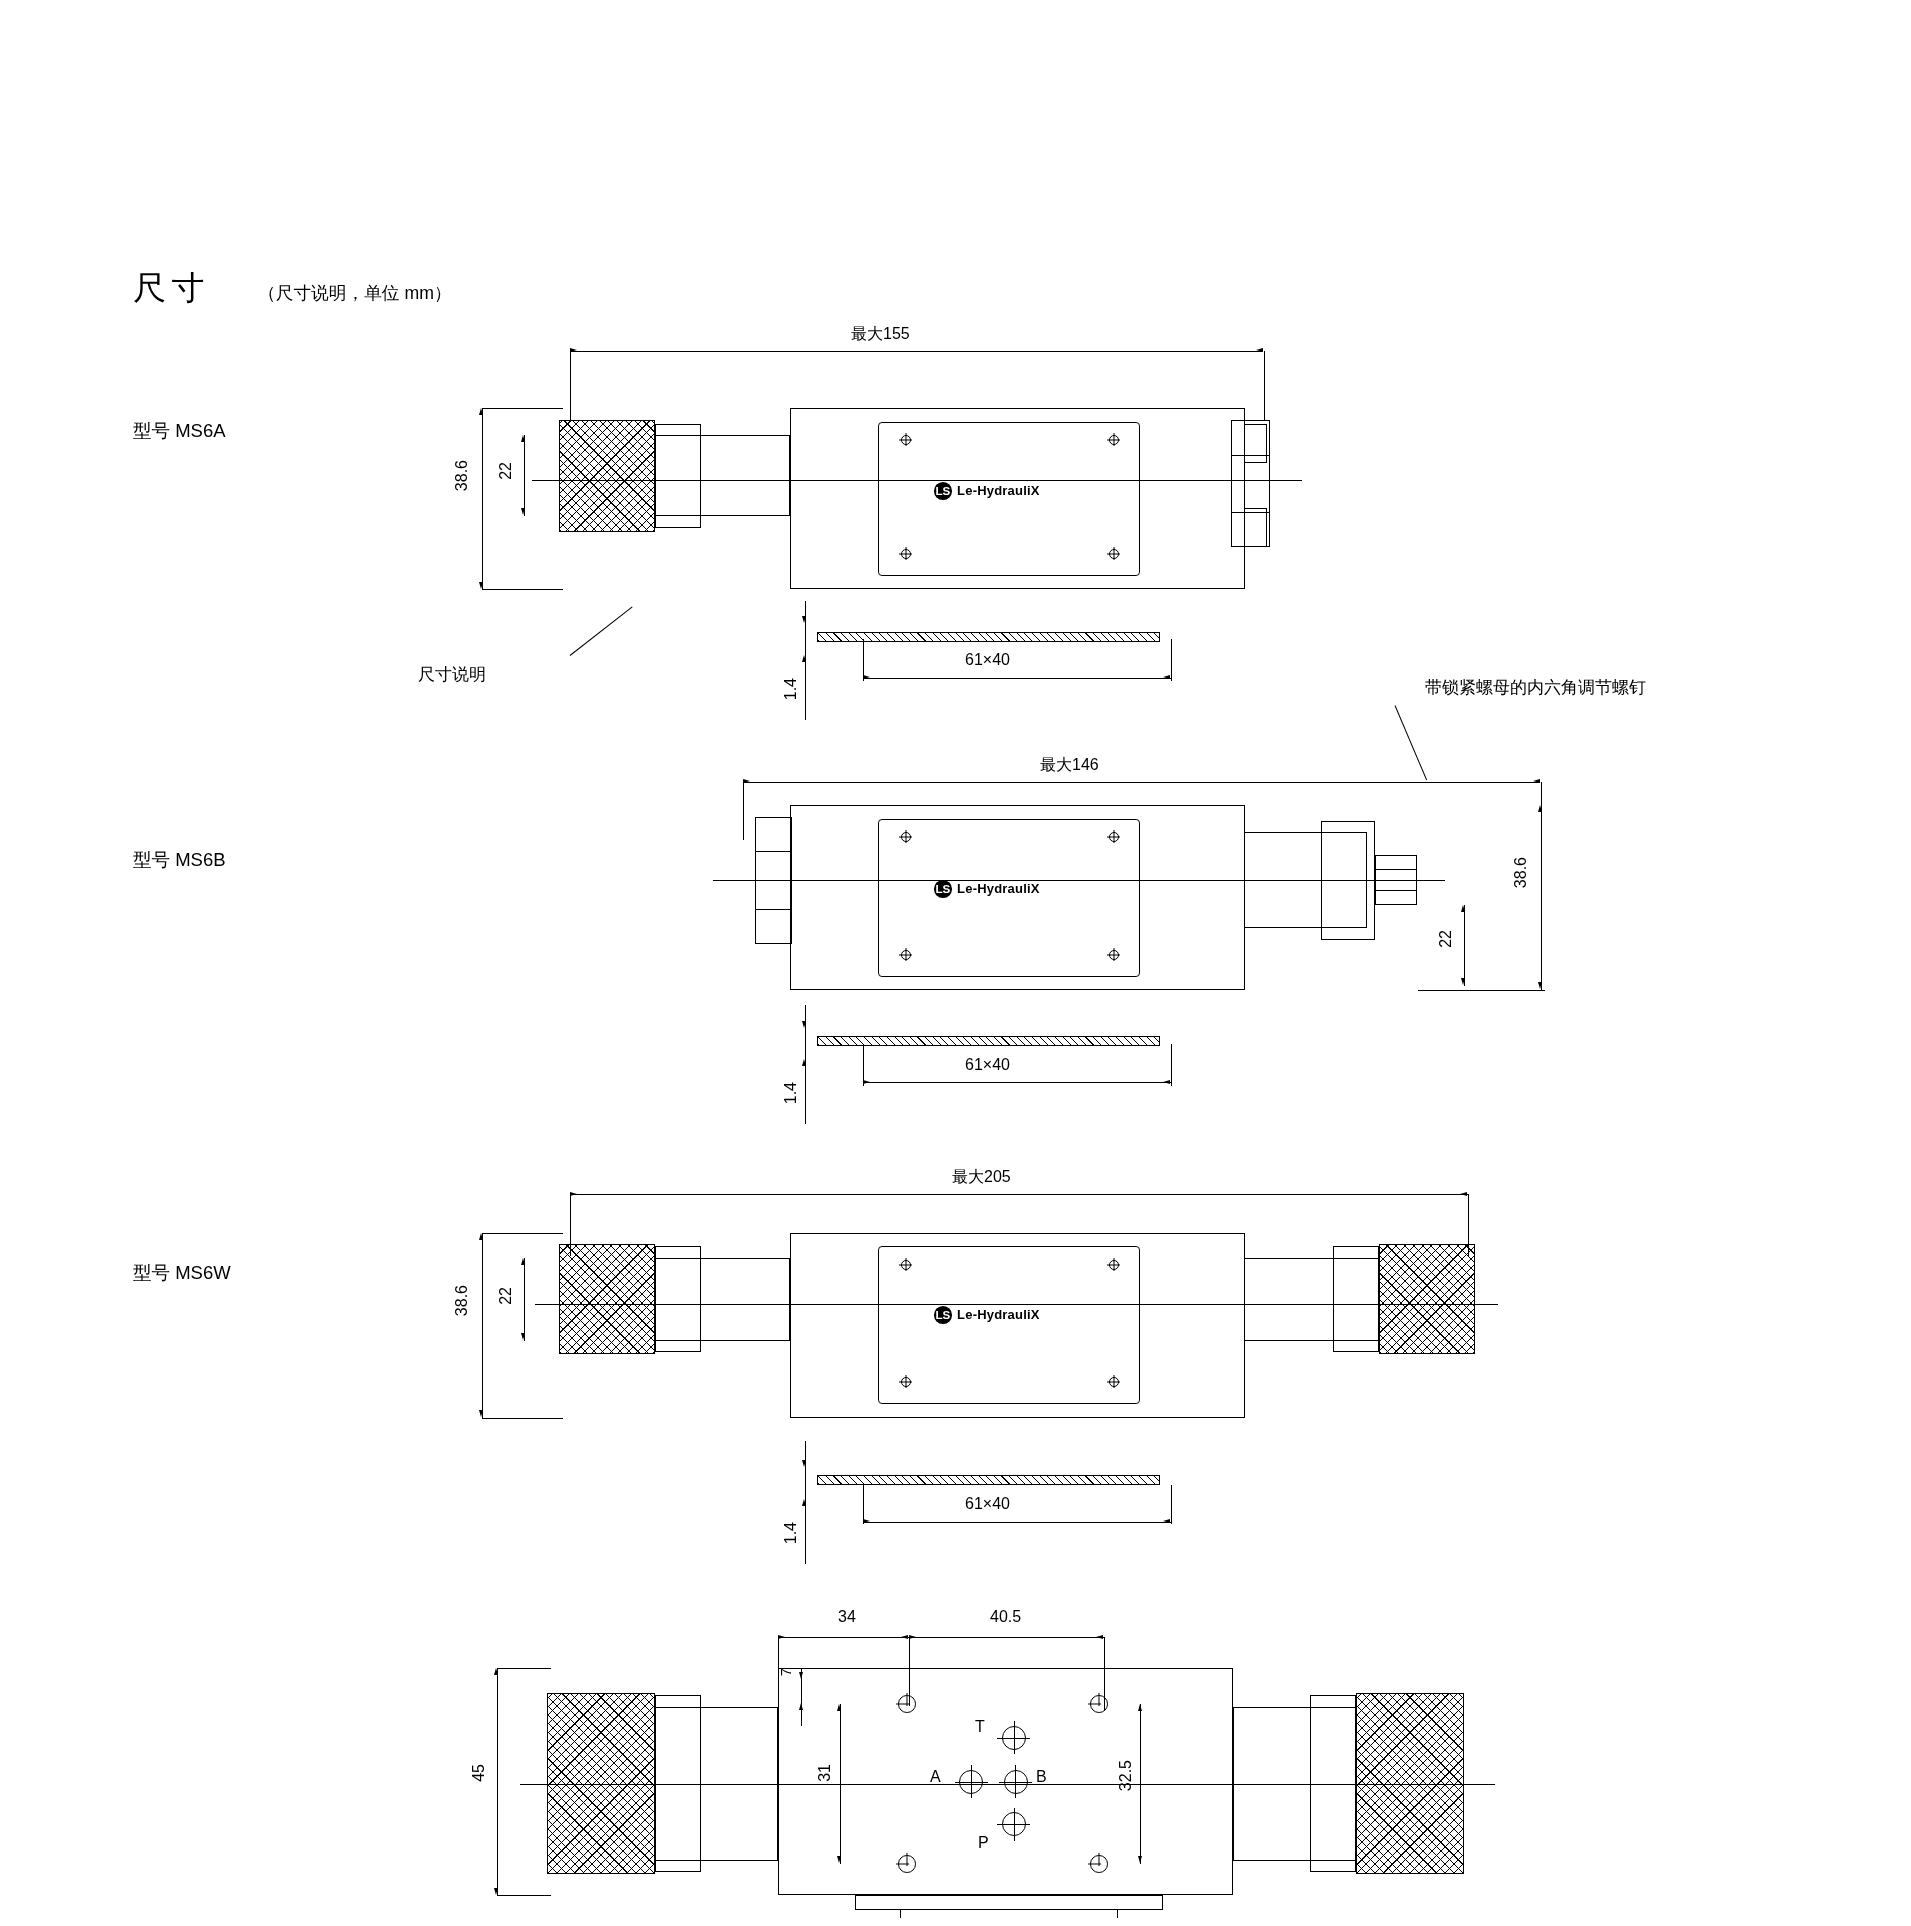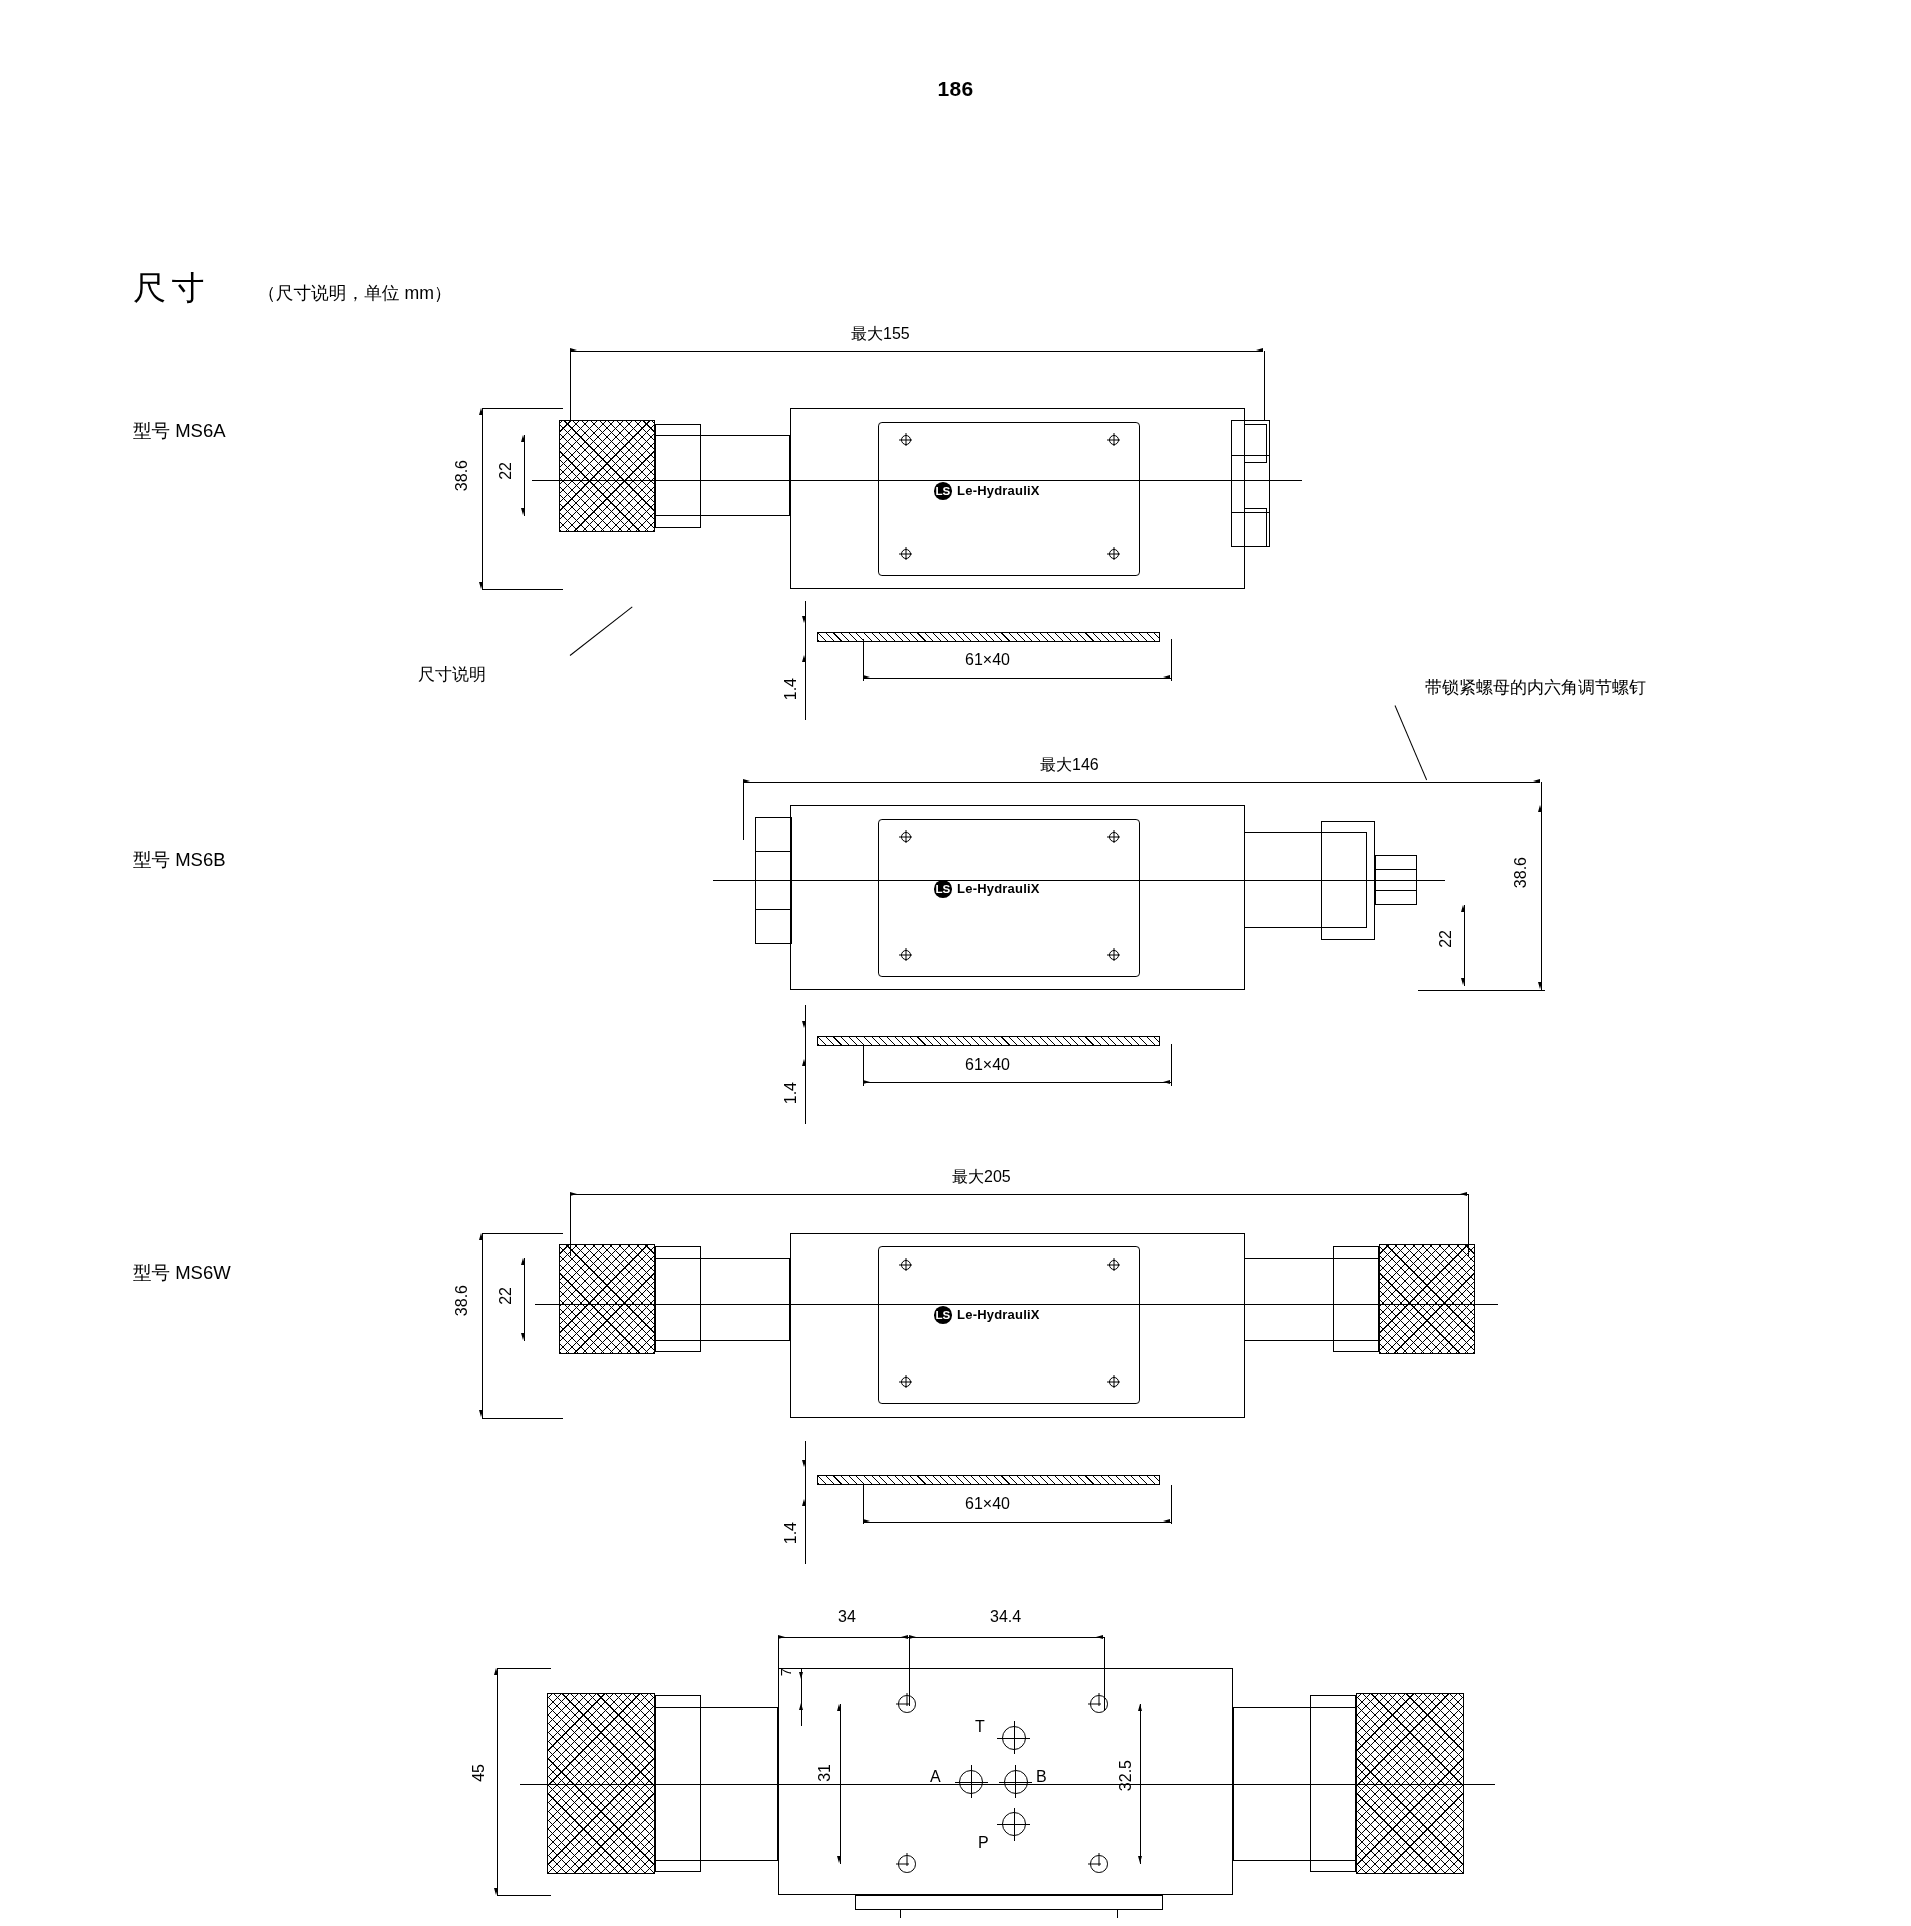--- a/index.html
+++ b/index.html
@@ -88,21 +88,20 @@
 
   .note-txt { position:absolute; font-size:17px; }
   .dim-txt  { position:absolute; font-size:16px; }
   .dim-txt-s{ position:absolute; font-size:14.6px; }
 </style>
 </head>
 <body>
 
 <div class="page">
 
-  <div id="page-number">186</div>
 
   <div id="sec-title">尺寸</div>
   <div id="sec-sub">（尺寸说明，单位 mm）</div>
 
   <div class="model-label" style="left:133px; top:418px;">型号 MS6A</div>
 
   <div class="dim-txt" style="left:851px; top:324px;">最大155</div>
   <div class="thin-h" style="left:570px; top:351px; width:693px;"></div>
   <div class="arrR" style="left:570px; top:348px;"></div>
   <div class="arrL" style="left:1256px; top:348px;"></div>
@@ -273,21 +272,21 @@
   <div class="txt vert dim-txt" style="left:782px; top:1522px;">1.4</div>
 
   <div class="thin-h" style="left:863px; top:1522px; width:308px;"></div>
   <div class="arrR" style="left:863px; top:1519px;"></div>
   <div class="arrL" style="left:1163px; top:1519px;"></div>
   <div class="dim-txt" style="left:965px; top:1495px;">61×40</div>
   <div class="thin-v" style="left:863px; top:1485px; height:39px;"></div>
   <div class="thin-v" style="left:1171px; top:1485px; height:39px;"></div>
 
   <div class="dim-txt" style="left:838px; top:1608px;">34</div>
-  <div class="dim-txt" style="left:990px; top:1608px;">34.4</div>
+  <div class="dim-txt" style="left:990px; top:1608px;">40.5</div>
   <div class="thin-h" style="left:778px; top:1637px; width:131px;"></div>
   <div class="arrR" style="left:778px; top:1635px;"></div>
   <div class="arrL" style="left:901px; top:1635px;"></div>
   <div class="thin-h" style="left:909px; top:1637px; width:195px;"></div>
   <div class="arrR" style="left:909px; top:1635px;"></div>
   <div class="arrL" style="left:1096px; top:1635px;"></div>
   <div class="thin-v" style="left:778px; top:1637px; height:58px;"></div>
   <div class="thin-v" style="left:909px; top:1637px; height:69px;"></div>
   <div class="thin-v" style="left:1104px; top:1637px; height:73px;"></div>
 

